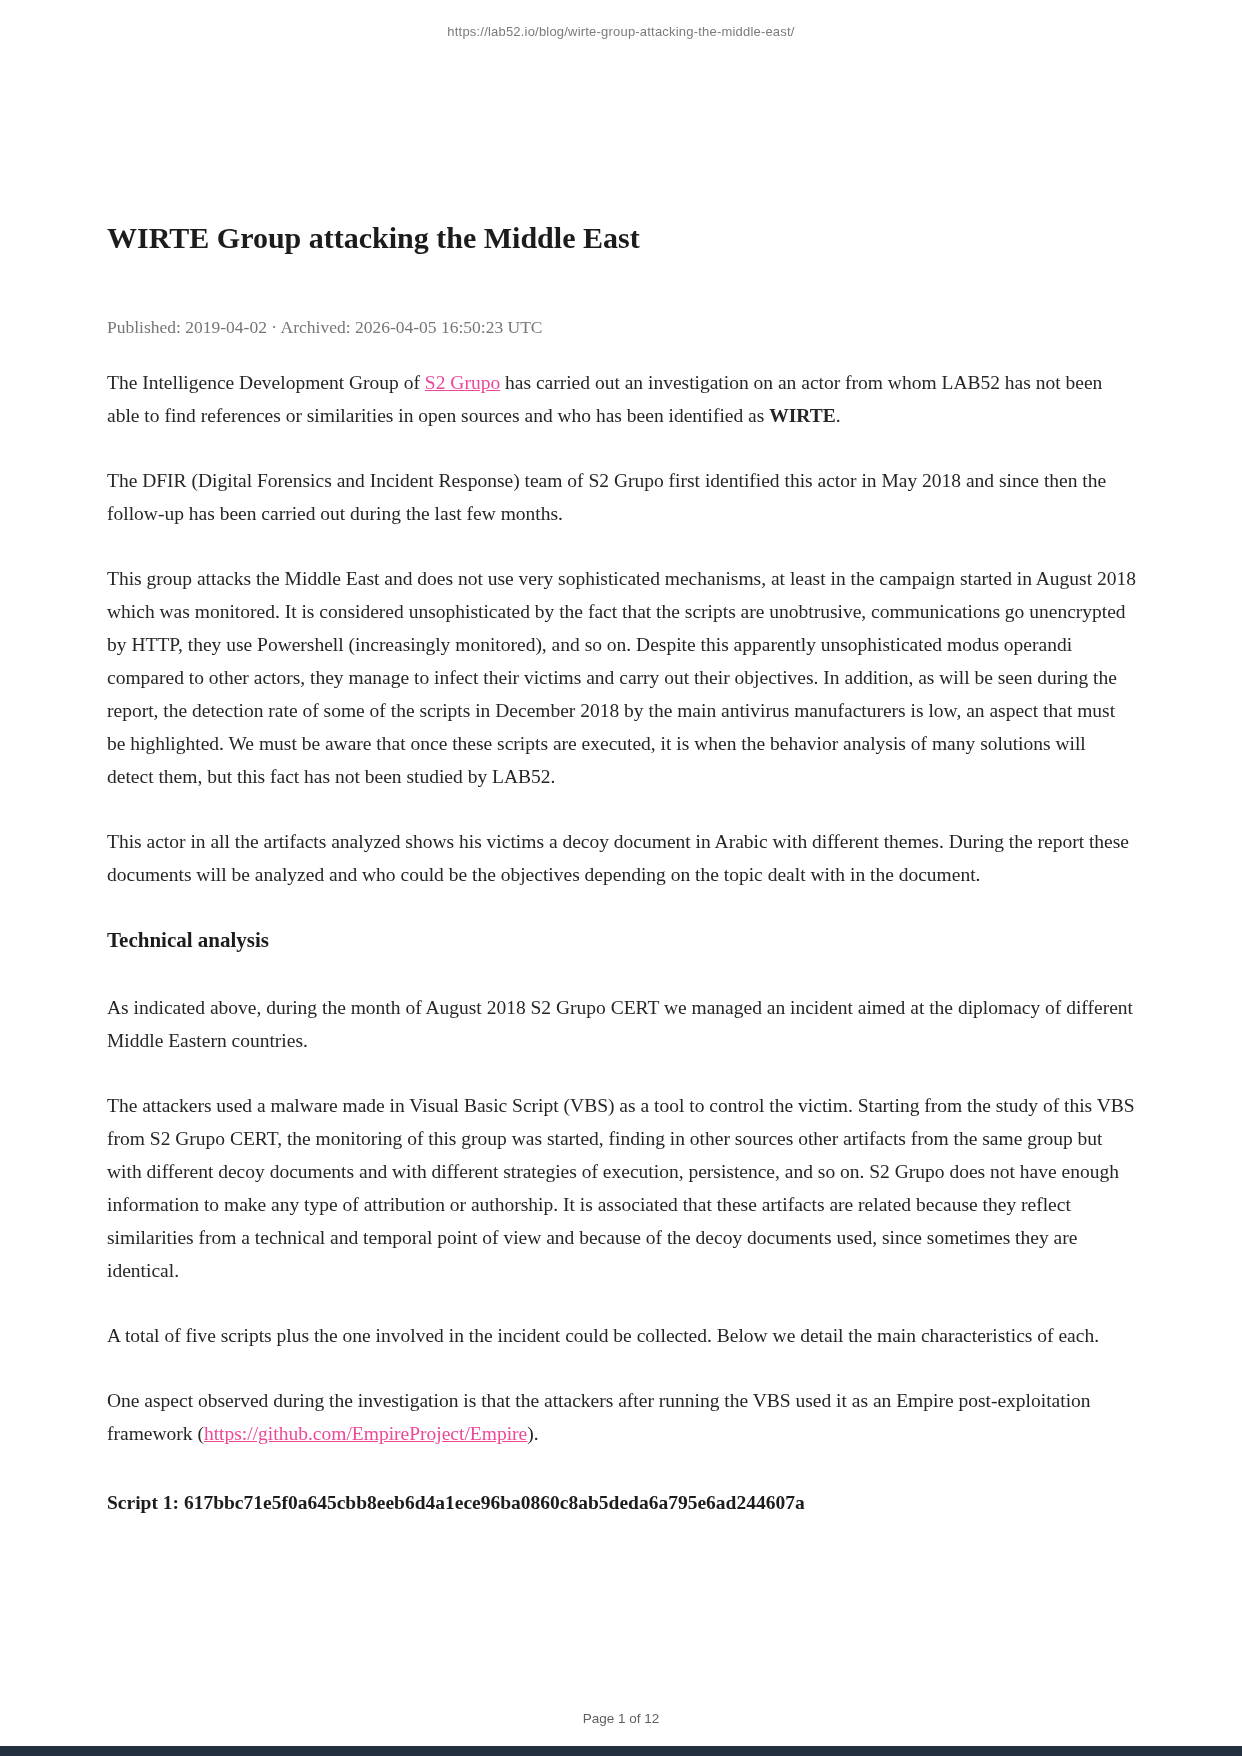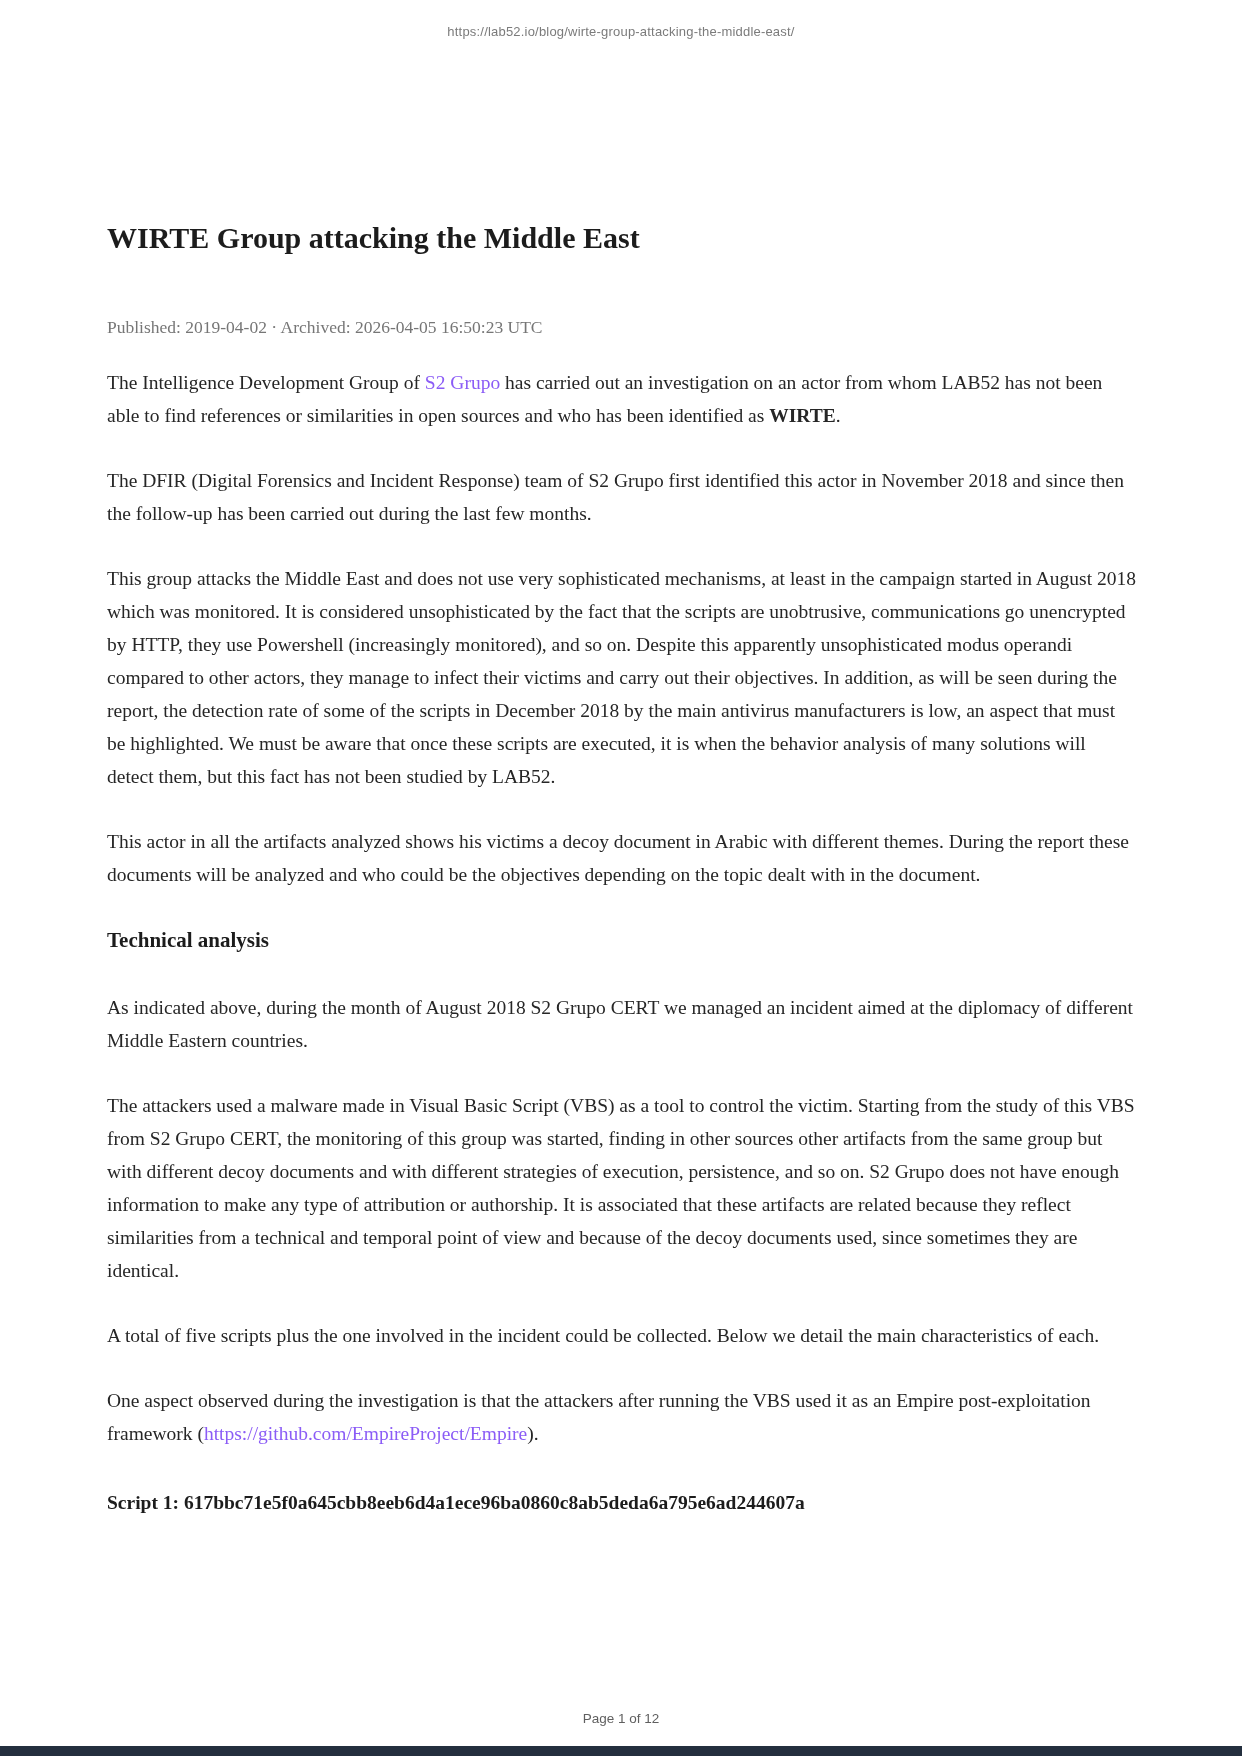--- a/index.html
+++ b/index.html
@@ -60,21 +60,22 @@
     margin: 36px 0 38px 0;
   }
   .script-heading {
     font-size: 19.5px;
     line-height: 33px;
     font-weight: 700;
     color: #1c1c1c;
     margin: 36px 0 0 0;
   }
   .link {
-    color: #8b5cf6;
+    color: #ec4899;
+    text-decoration: underline;
     cursor: pointer;
   }
   .page-footer {
     position: absolute;
     bottom: 30px;
     left: 0;
     width: 100%;
     text-align: center;
     font-family: "Liberation Sans", sans-serif;
     font-size: 13.5px;
@@ -96,21 +97,21 @@
 <div class="archive-url">https://lab52.io/blog/wirte-group-attacking-the-middle-east/</div>
 
 <div class="content">
 
   <h1 class="page-title">WIRTE Group attacking the Middle East</h1>
 
   <div class="meta">Published: 2019-04-02 · Archived: 2026-04-05 16:50:23 UTC</div>
 
   <p class="body-p"><span>The Intelligence Development Group of </span><a class="link">S2 Grupo</a><span> has carried out an investigation on an actor from whom LAB52 has not been able to find references or similarities in open sources and who has been identified as </span><strong>WIRTE</strong><span>.</span></p>
 
-  <p class="body-p">The DFIR (Digital Forensics and Incident Response) team of S2 Grupo first identified this actor in November 2018 and since then the follow-up has been carried out during the last few months.</p>
+  <p class="body-p">The DFIR (Digital Forensics and Incident Response) team of S2 Grupo first identified this actor in May 2018 and since then the follow-up has been carried out during the last few months.</p>
 
   <p class="body-p">This group attacks the Middle East and does not use very sophisticated mechanisms, at least in the campaign started in August 2018 which was monitored. It is considered unsophisticated by the fact that the scripts are unobtrusive, communications go unencrypted by HTTP, they use Powershell (increasingly monitored), and so on. Despite this apparently unsophisticated modus operandi compared to other actors, they manage to infect their victims and carry out their objectives. In addition, as will be seen during the report, the detection rate of some of the scripts in December 2018 by the main antivirus manufacturers is low, an aspect that must be highlighted. We must be aware that once these scripts are executed, it is when the behavior analysis of many solutions will detect them, but this fact has not been studied by LAB52.</p>
 
   <p class="body-p">This actor in all the artifacts analyzed shows his victims a decoy document in Arabic with different themes. During the report these documents will be analyzed and who could be the objectives depending on the topic dealt with in the document.</p>
 
   <h2 class="section-heading">Technical analysis</h2>
 
   <p class="body-p">As indicated above, during the month of August 2018 S2 Grupo CERT we managed an incident aimed at the diplomacy of different Middle Eastern countries.</p>
 
   <p class="body-p">The attackers used a malware made in Visual Basic Script (VBS) as a tool to control the victim. Starting from the study of this VBS from S2 Grupo CERT, the monitoring of this group was started, finding in other sources other artifacts from the same group but with different decoy documents and with different strategies of execution, persistence, and so on. S2 Grupo does not have enough information to make any type of attribution or authorship. It is associated that these artifacts are related because they reflect similarities from a technical and temporal point of view and because of the decoy documents used, since sometimes they are identical.</p>

